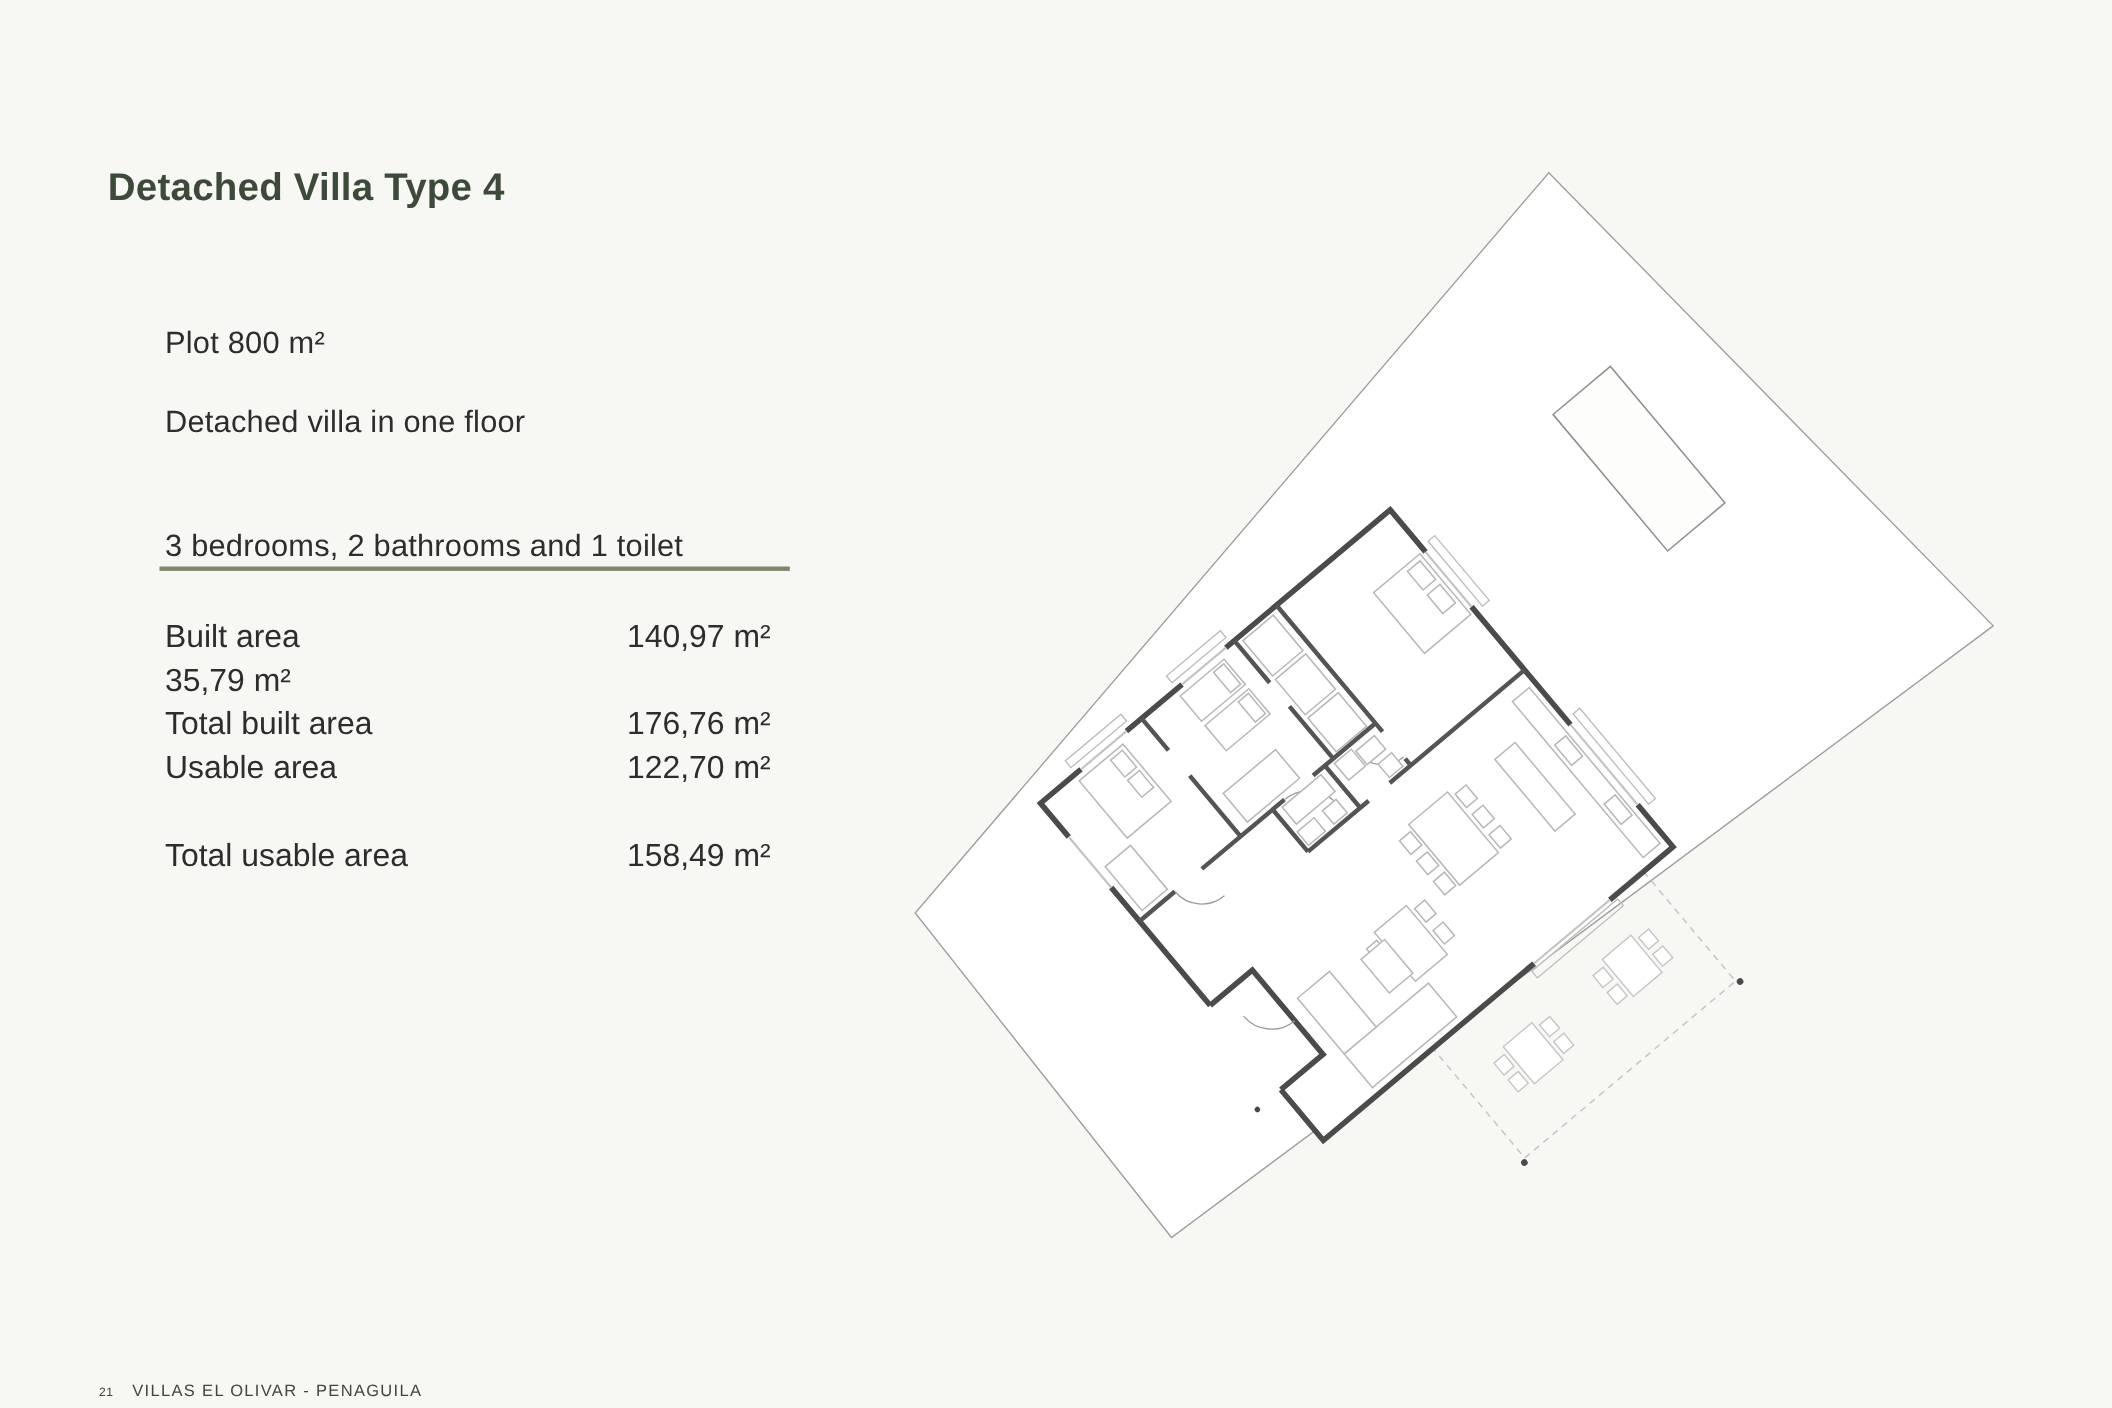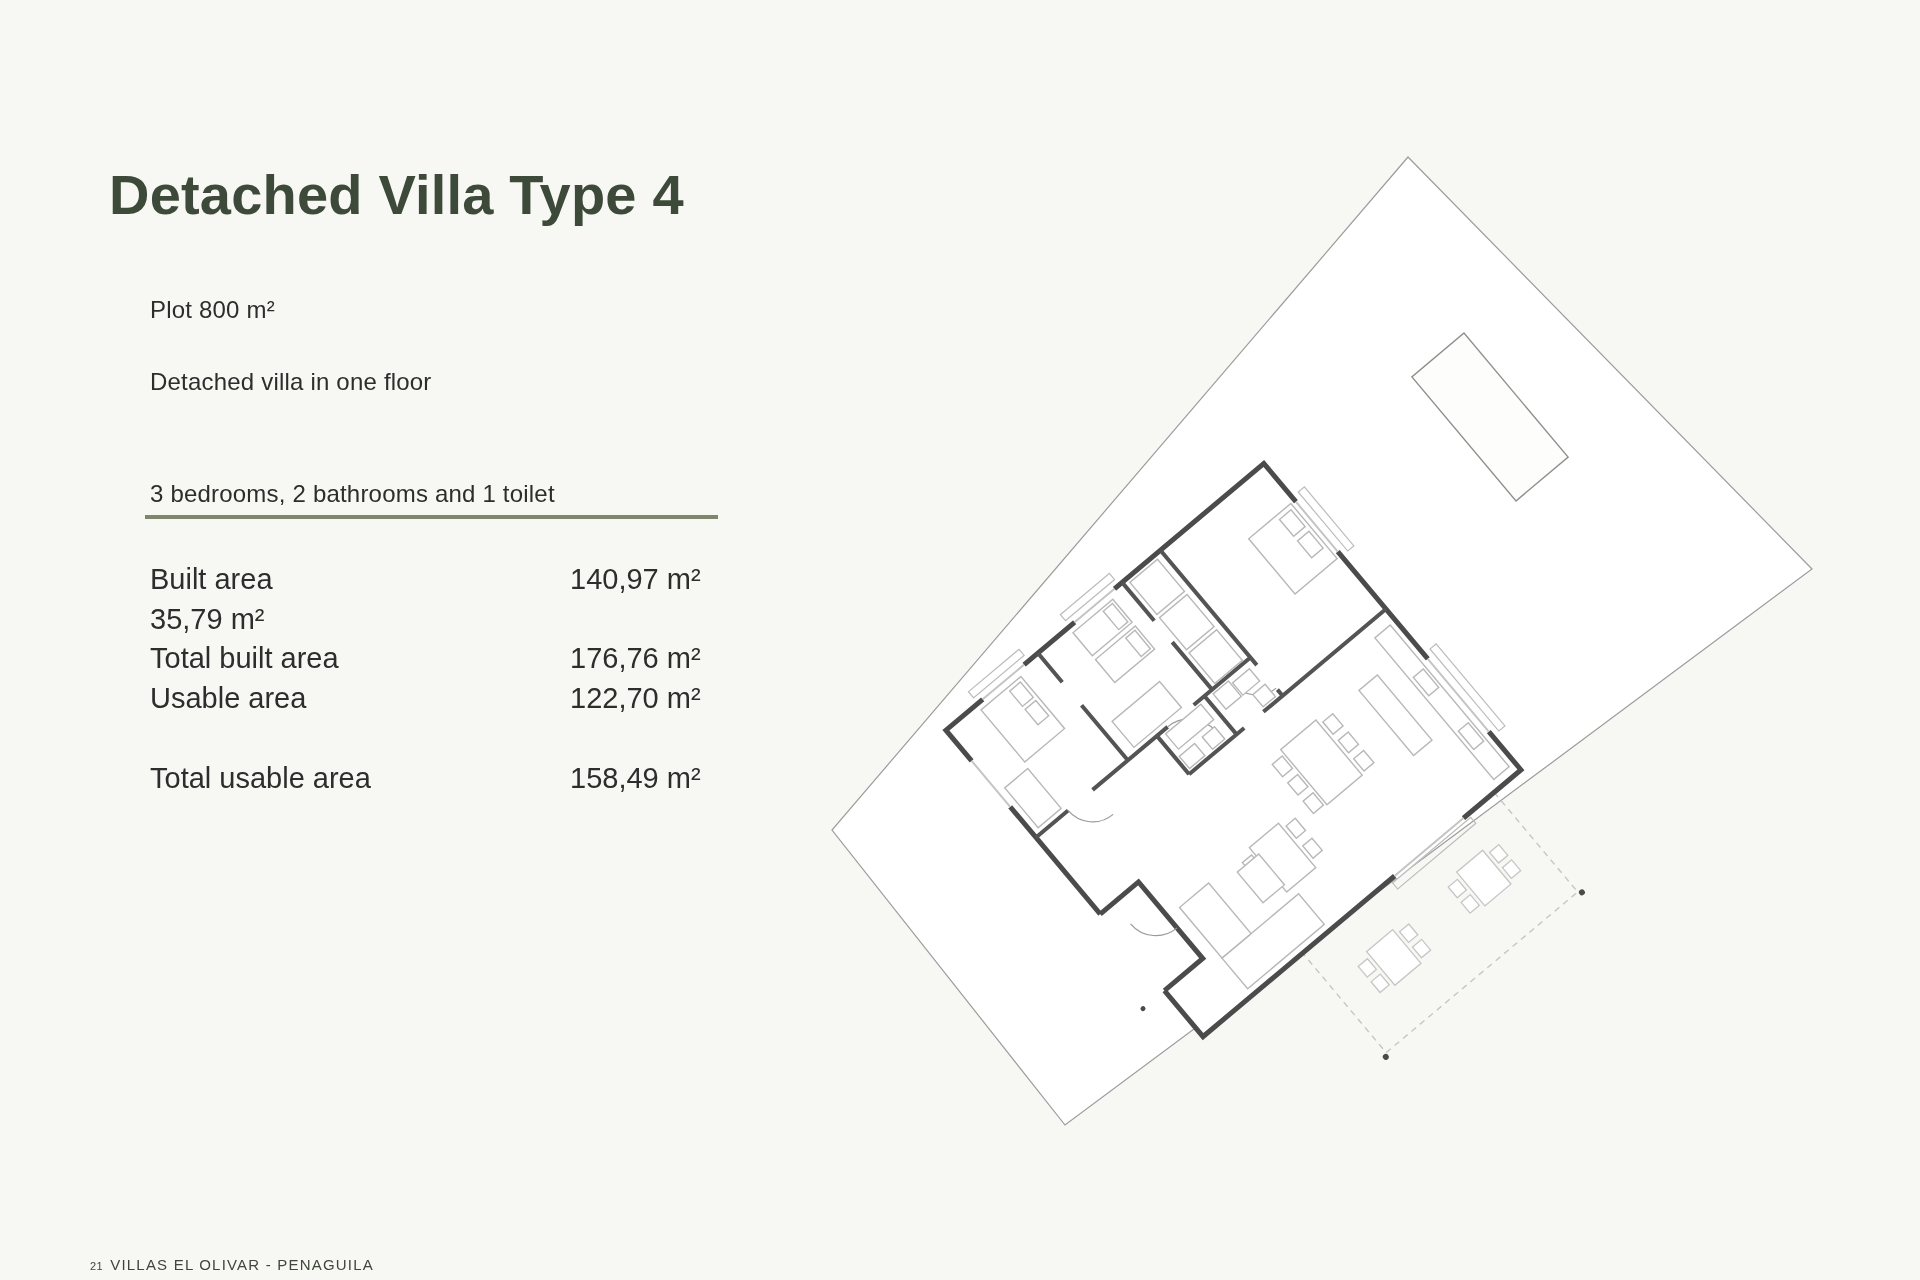--- a/index.html
+++ b/index.html
@@ -4,27 +4,27 @@
 <style>
   html,body{margin:0;padding:0;}
   body{
     width:1920px;height:1280px;overflow:hidden;position:relative;
     background:var(--bg,#f7f7f4);
     font-family:"Liberation Sans", sans-serif;
     -webkit-font-smoothing:antialiased;
   }
   .page{position:absolute;inset:0;}
   .page-title{
-    position:absolute;left:93px;top:146px;margin:16px;
-    font-size:56px;font-weight:700;letter-spacing:.2px;
+    position:absolute;left:93px;top:146px;margin:5px;
+    font-size:35px;font-weight:700;letter-spacing:.2px;
     color:var(--title,#3e4a39);
   }
   .spec-line{
     position:absolute;left:150px;margin:0;
-    font-size:24px;color:var(--body,#2d2d2d);letter-spacing:.2px;
+    font-size:28px;color:var(--body,#2d2d2d);letter-spacing:.2px;
   }
   .spec-0{top:296px;}
   .spec-1{top:368px;}
   .spec-2{top:480px;}
   .divider{
     position:absolute;left:145px;top:507px;width:573px;height:4px;
     background:var(--divider,#7e866c);border:none;
   }
   .area-table{
     position:absolute;left:150px;top:560px;width:580px;
@@ -32,21 +32,21 @@
   }
   .area-row{display:flex;line-height:39.5px;}
   .area-row .lbl{width:420px;flex:0 0 420px;}
   .area-row .val{flex:1;}
   .total-row{margin-top:41px;}
   .footer{
     position:absolute;left:90px;top:1256px;
     color:var(--footer,#40463c);letter-spacing:1.2px;font-size:15px;
     white-space:nowrap;
   }
-  .footer .pnum{font-size:11px;letter-spacing:.5px;margin-right:7px;}
+  .footer .pnum{font-size:11px;letter-spacing:.5px;margin-right:17px;}
   
   svg.siteplan{position:absolute;left:0;top:0;pointer-events:none;}
   .plot{fill:#ffffff;stroke:#9c9c9c;stroke-width:1.2;}
   .pool{fill:#fdfdfc;stroke:#8f8f8f;stroke-width:1.4;}
   .floor{fill:#ffffff;}
   .wall5{stroke:var(--wall,#4b4b4b);stroke-width:5;fill:none;stroke-linecap:butt;}
   .wall4{stroke:#545454;stroke-width:4;fill:none;stroke-linecap:butt;}
   .winblank{fill:#ffffff;stroke:none;}
   .winline{stroke:#c4c4c4;stroke-width:2;fill:none;}
   .sill{stroke:#bcbcbc;stroke-width:1.2;fill:none;}

